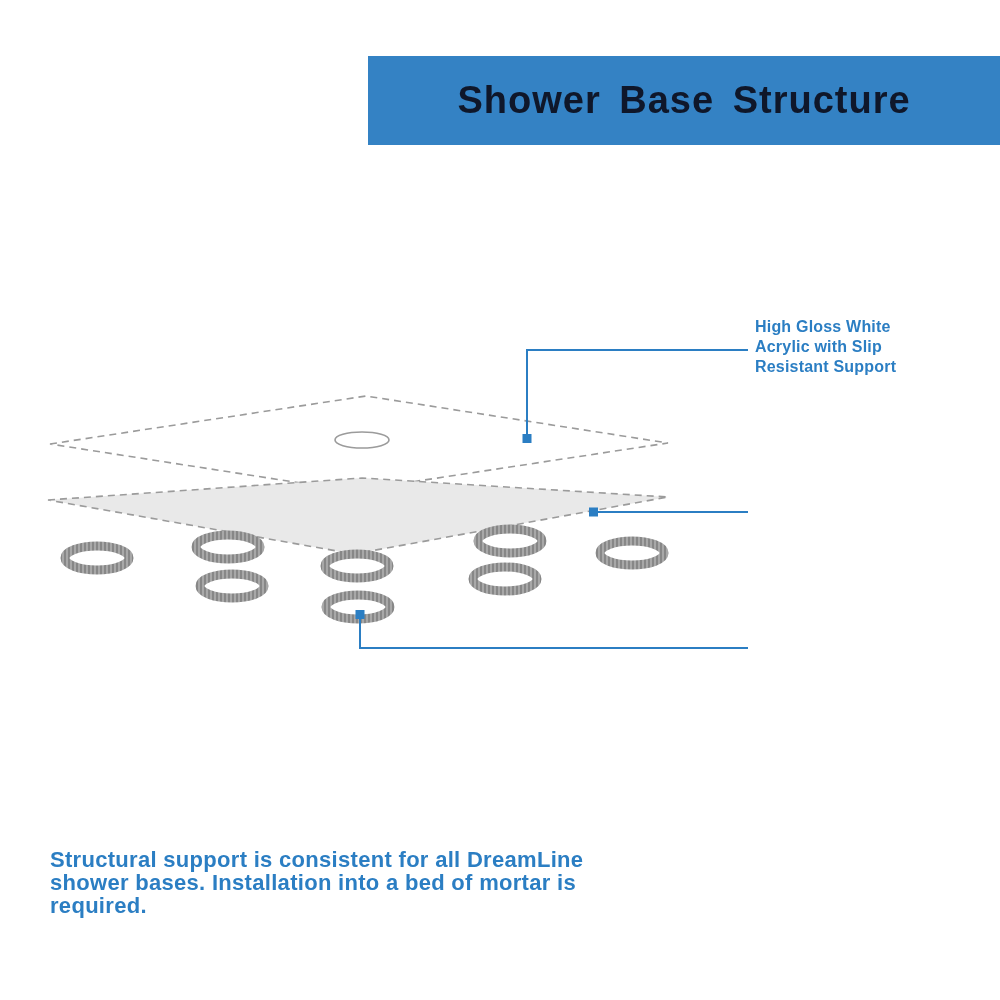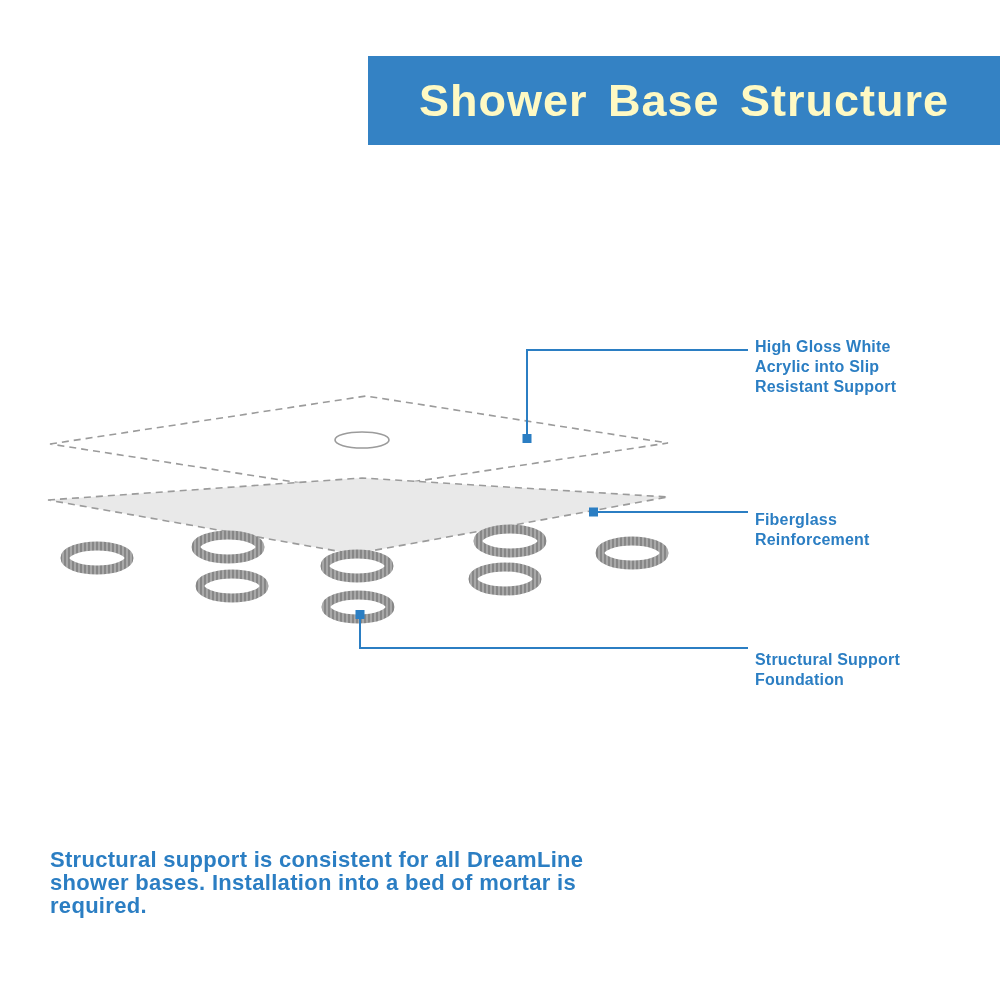--- a/index.html
+++ b/index.html
@@ -18,22 +18,22 @@
     overflow:hidden;
   }
   .banner{
     position:absolute;
     left:368px;top:56px;
     width:632px;height:89px;
     background:var(--banner-blue);
     display:flex;align-items:center;justify-content:center;
   }
   .banner-title{
-    color:#fef9c3;
-    font-size:45px;
+    color:#0f172a;
+    font-size:38px;
     font-weight:bold;
     letter-spacing:1px;
     word-spacing:7px;
     white-space:nowrap;
   }
   .diagram{
     position:absolute;
     left:0;top:0;
   }
   .layer-outline{
@@ -63,21 +63,20 @@
     stroke:none;
   }
   .label{
     position:absolute;
     color:var(--text-blue);
     font-size:16px;
     font-weight:bold;
     line-height:20px;
     letter-spacing:0.2px;
     white-space:nowrap;
-    margin-top:20px;
   }
   .footer{
     position:absolute;
     left:50px;top:848px;
     width:600px;
     color:var(--text-blue);
     font-size:22px;
     font-weight:bold;
     line-height:23px;
     letter-spacing:0.3px;
@@ -123,29 +122,21 @@
       <line x1="748" y1="512" x2="598" y2="512"></line>
       <rect x="589" y="507.5" width="9" height="9"></rect>
 
       <polyline points="748,648 360,648 360,619"></polyline>
       <rect x="355.5" y="610" width="9" height="9"></rect>
     </g>
   </svg>
 
   <div class="label" style="left:755px;top:317px">
     <div>High Gloss White</div>
-    <div>Acrylic into Slip</div>
+    <div>Acrylic with Slip</div>
     <div>Resistant Support</div>
   </div>
 
-  <div class="label" style="left:755px;top:490px">
-    <div>Fiberglass</div>
-    <div>Reinforcement</div>
-  </div>
 
-  <div class="label" style="left:755px;top:630px">
-    <div>Structural Support</div>
-    <div>Foundation</div>
-  </div>
 
   <div class="footer">Structural support is consistent for all DreamLine shower bases. Installation into a bed of mortar is required.</div>
 
 </div>
 
 </body></html>

